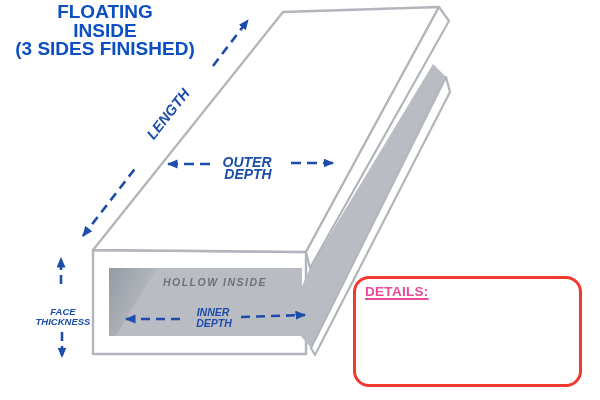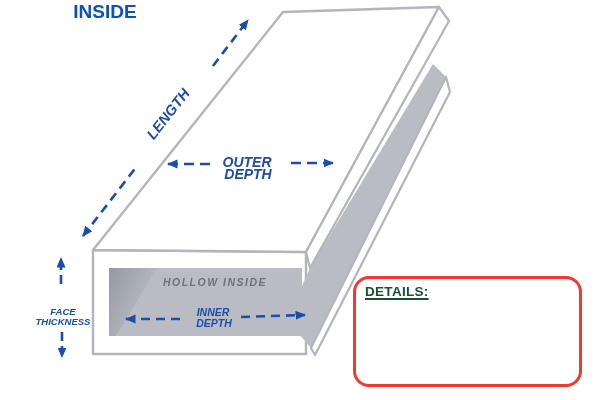--- a/index.html
+++ b/index.html
@@ -13,21 +13,21 @@
     text-align:center;font-weight:bold;font-size:19px;line-height:18.5px;
     color:#0b4fc3;letter-spacing:0px;
   }
   .lbl{font-weight:bold;font-style:italic;}
   .details-box{
     position:absolute;left:353px;top:276px;width:223px;height:105px;
     background:#ffffff;border:3.5px solid #f2392e;border-radius:16px;
   }
   .details-heading{
     display:inline-block;margin:5px 0 0 9px;
-    font-size:13.5px;font-weight:bold;color:#14532d;
+    font-size:13.5px;font-weight:bold;color:#ec4899;
     text-decoration:underline;text-decoration-thickness:2px;text-underline-offset:2px;
     letter-spacing:0.3px;
   }
 </style>
 </head>
 <body>
 
 <div id="stage">
 
   <svg id="diagram" width="600" height="400" viewBox="0 0 600 400" xmlns="http://www.w3.org/2000/svg">
@@ -71,20 +71,22 @@
     <text class="lbl" x="213" y="316" text-anchor="middle" font-size="10.5" fill="#1c4daa">INNER</text>
     <text class="lbl" x="214" y="327" text-anchor="middle" font-size="10.5" fill="#1c4daa">DEPTH</text>
 
     <path d="M61,284 L61,258" fill="none" stroke-width="2.6" stroke-dasharray="9,5" marker-end="url(#ah)" stroke="#1c4daa"></path>
     <path d="M62,332 L62,357" fill="none" stroke-width="2.6" stroke-dasharray="9,5" marker-end="url(#ah)" stroke="#1c4daa"></path>
     <text class="lbl" x="63" y="315" text-anchor="middle" font-size="9.5" fill="#1c4daa">FACE</text>
     <text class="lbl" x="63" y="325" text-anchor="middle" font-size="9.5" fill="#1c4daa">THICKNESS</text>
   </svg>
 
   <div class="title">
+    <div>FLOATING</div>
     <div>INSIDE</div>
+    <div>(3 SIDES FINISHED)</div>
   </div>
 
   <div class="details-box">
     <span class="details-heading">DETAILS:</span>
   </div>
 
 </div>
 
 </body></html>

